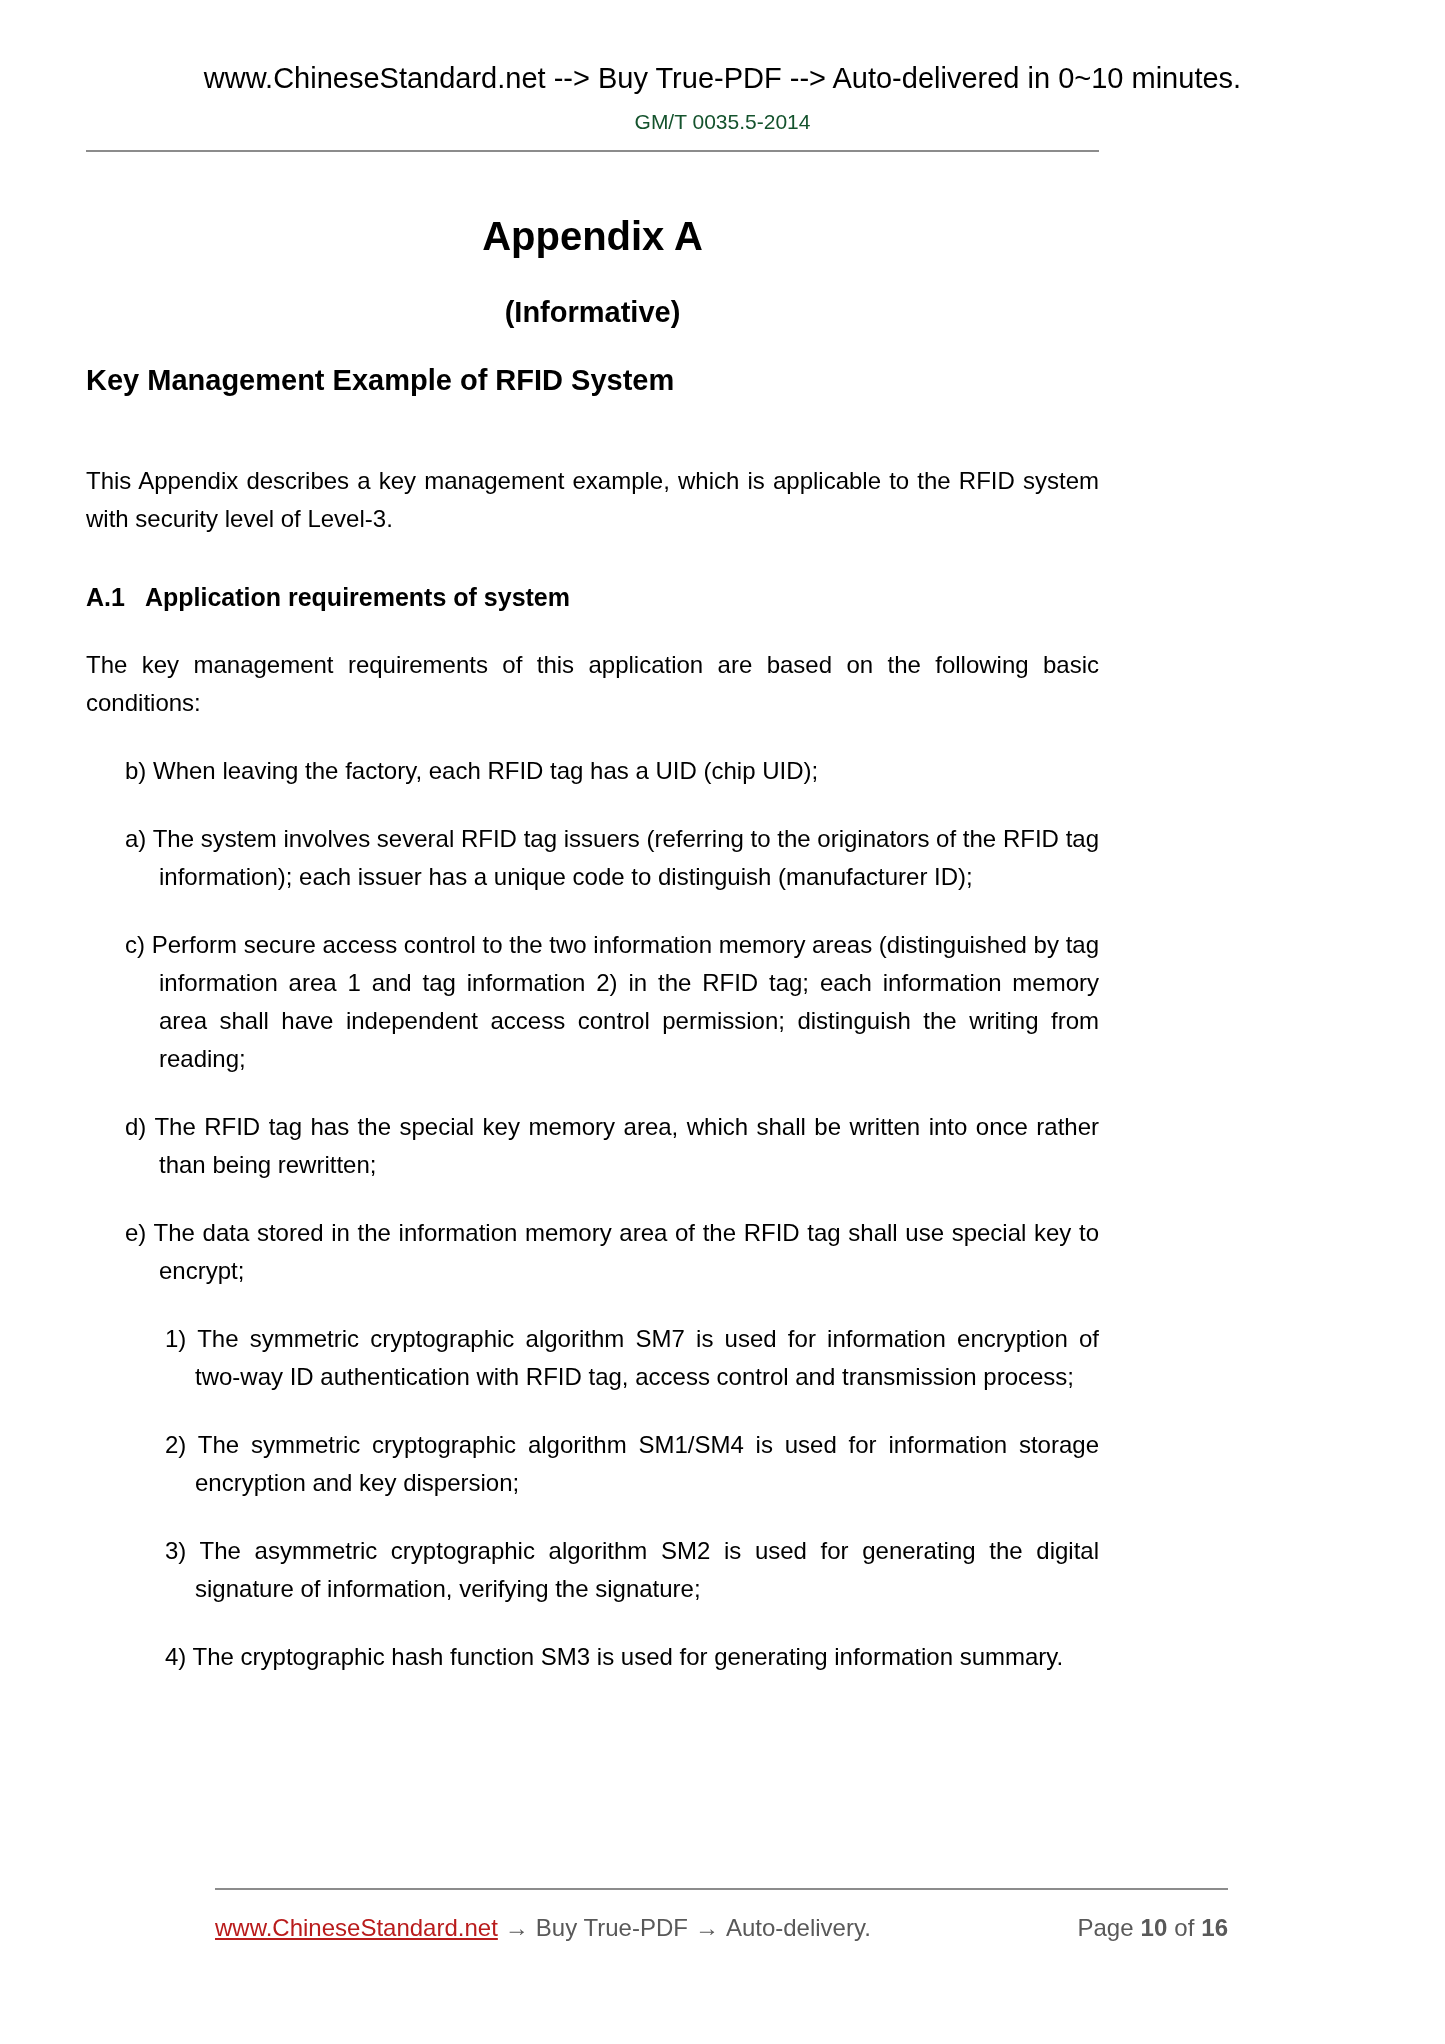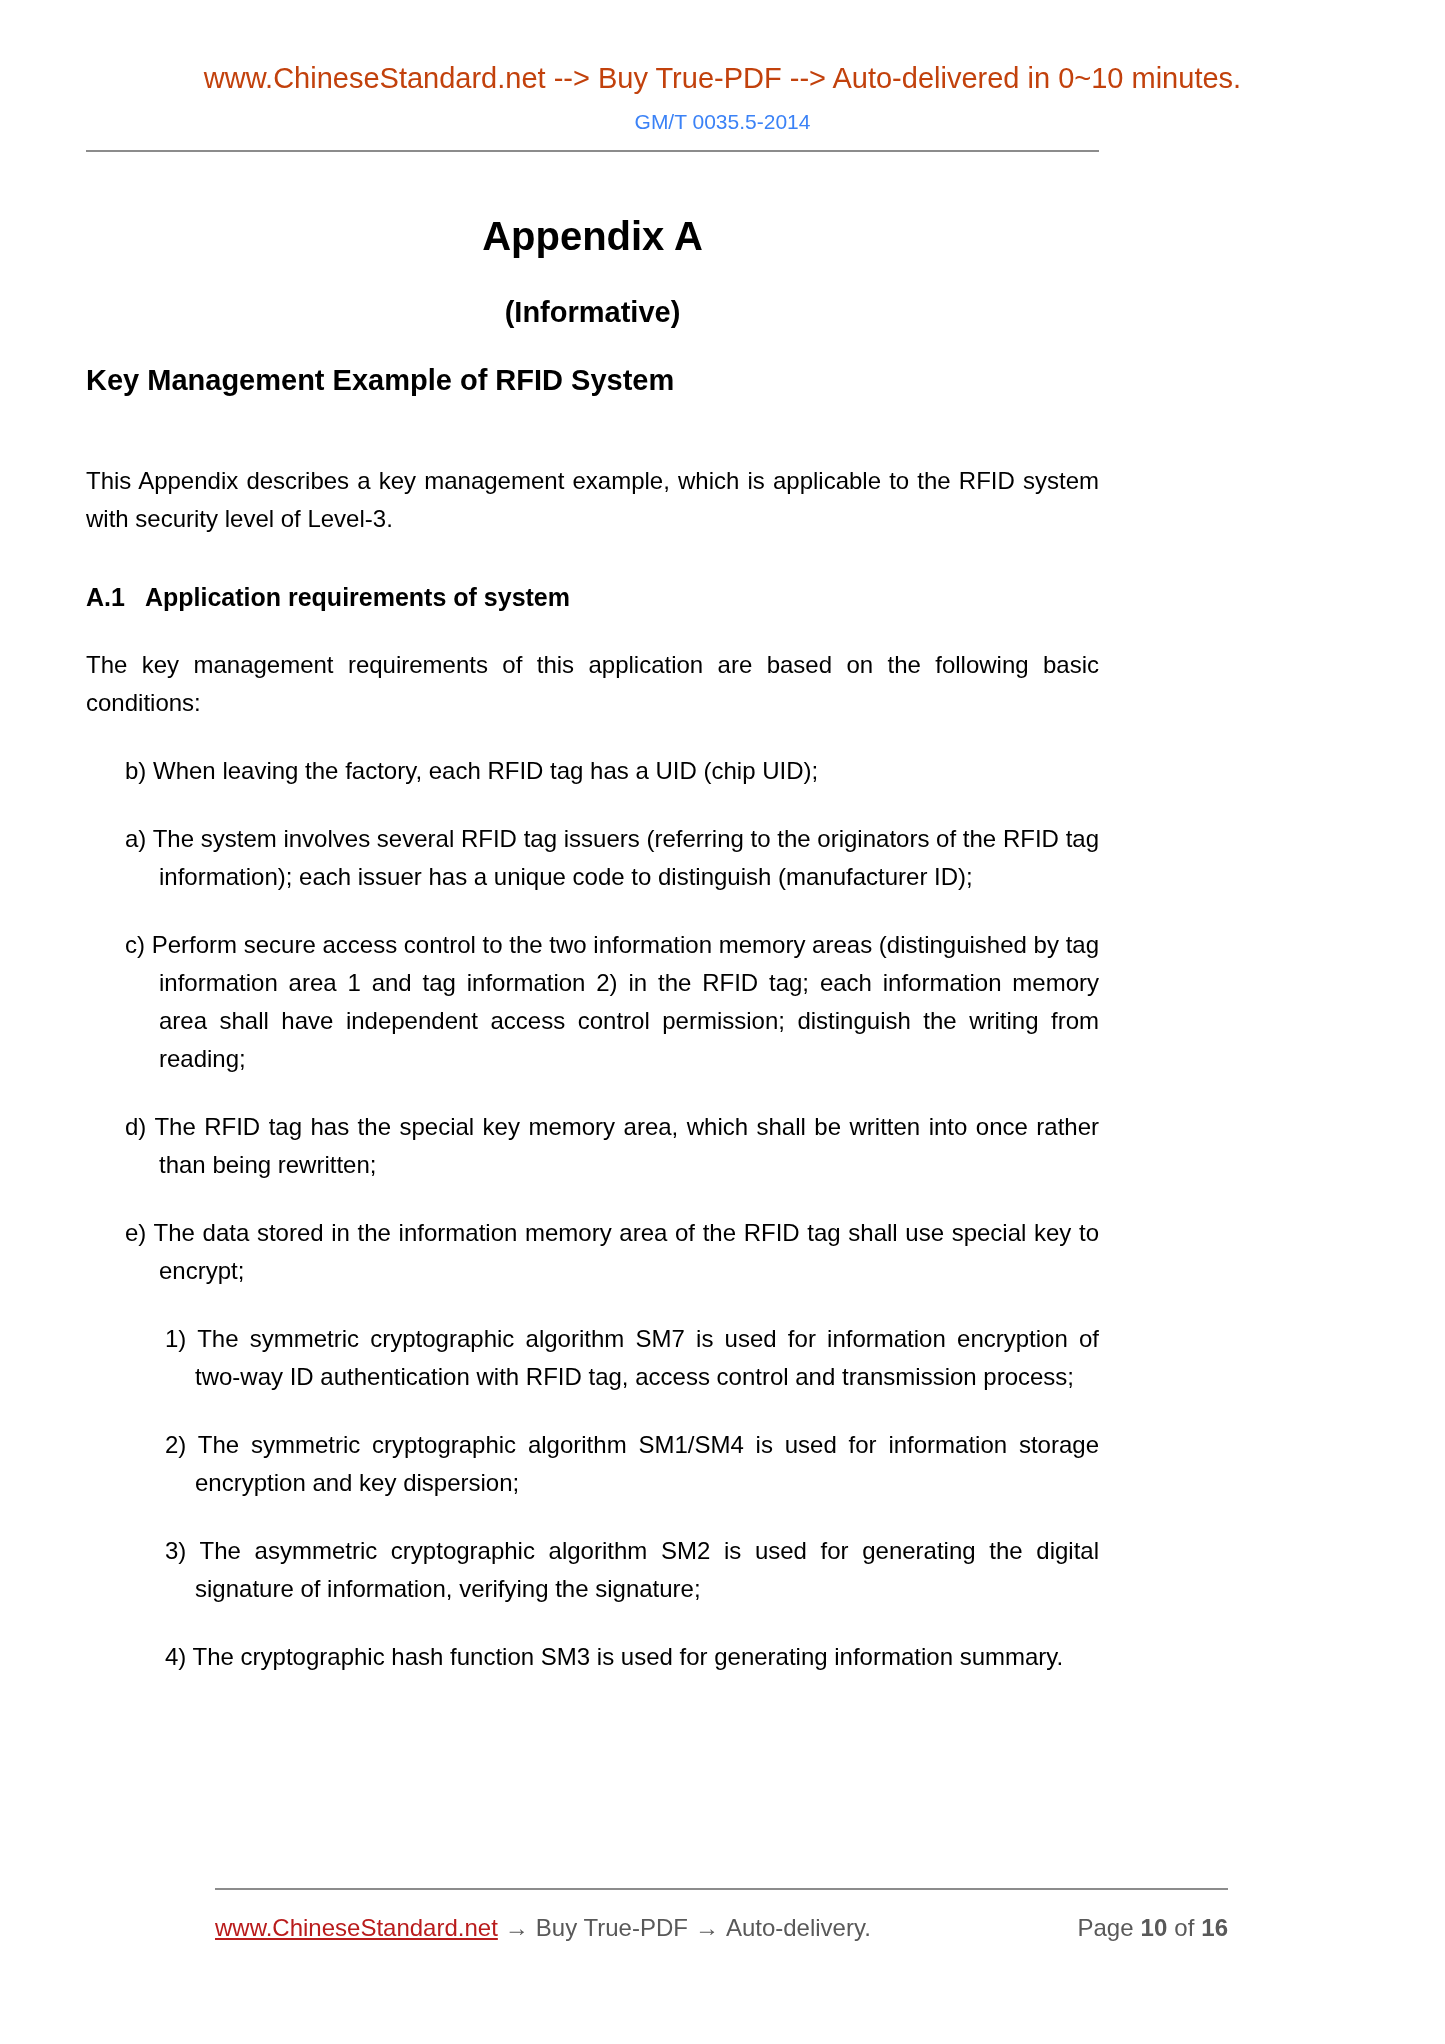--- a/index.html
+++ b/index.html
@@ -14,28 +14,28 @@
     overflow: hidden;
   }
   .content { width: 1013px; margin-left: 86px; }
 
   
   .hdr-line1 {
     padding-top: 60px;
     text-align: center;
     font-size: 29px;
     line-height: 36px;
-    color: #c2410c;
+    color: #000000;
   }
   .hdr-line2 {
     margin-top: 12px;
     text-align: center;
     font-size: 21px;
     line-height: 28px;
-    color: #3b82f6;
+    color: #14532d;
   }
   .rule {
     margin-top: 14px;
     border: none;
     border-top: 2px solid #8c8c8c;
     height: 0;
   }
 
   
   .title-appendix {

